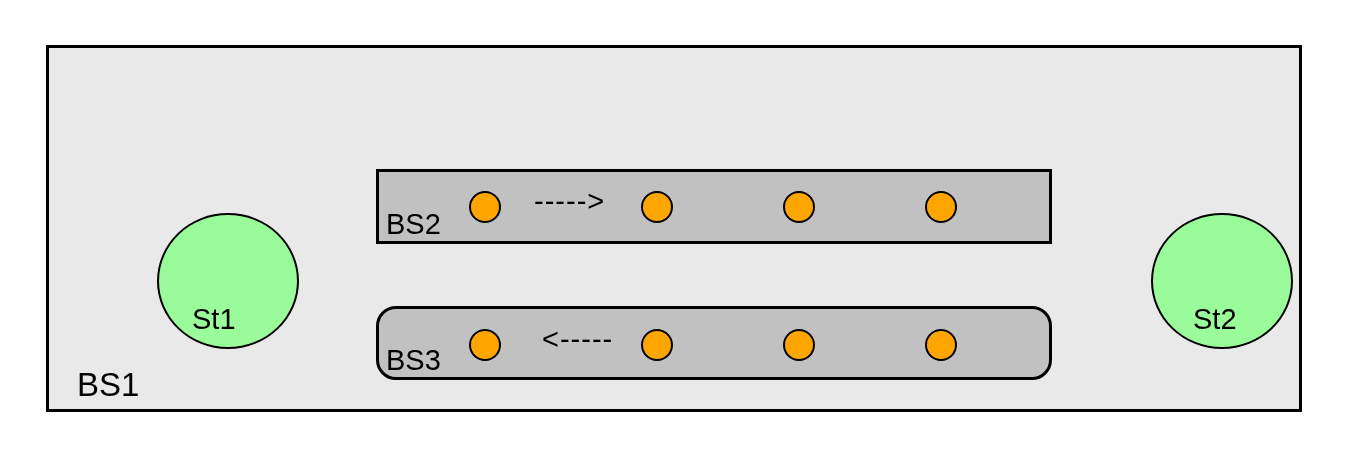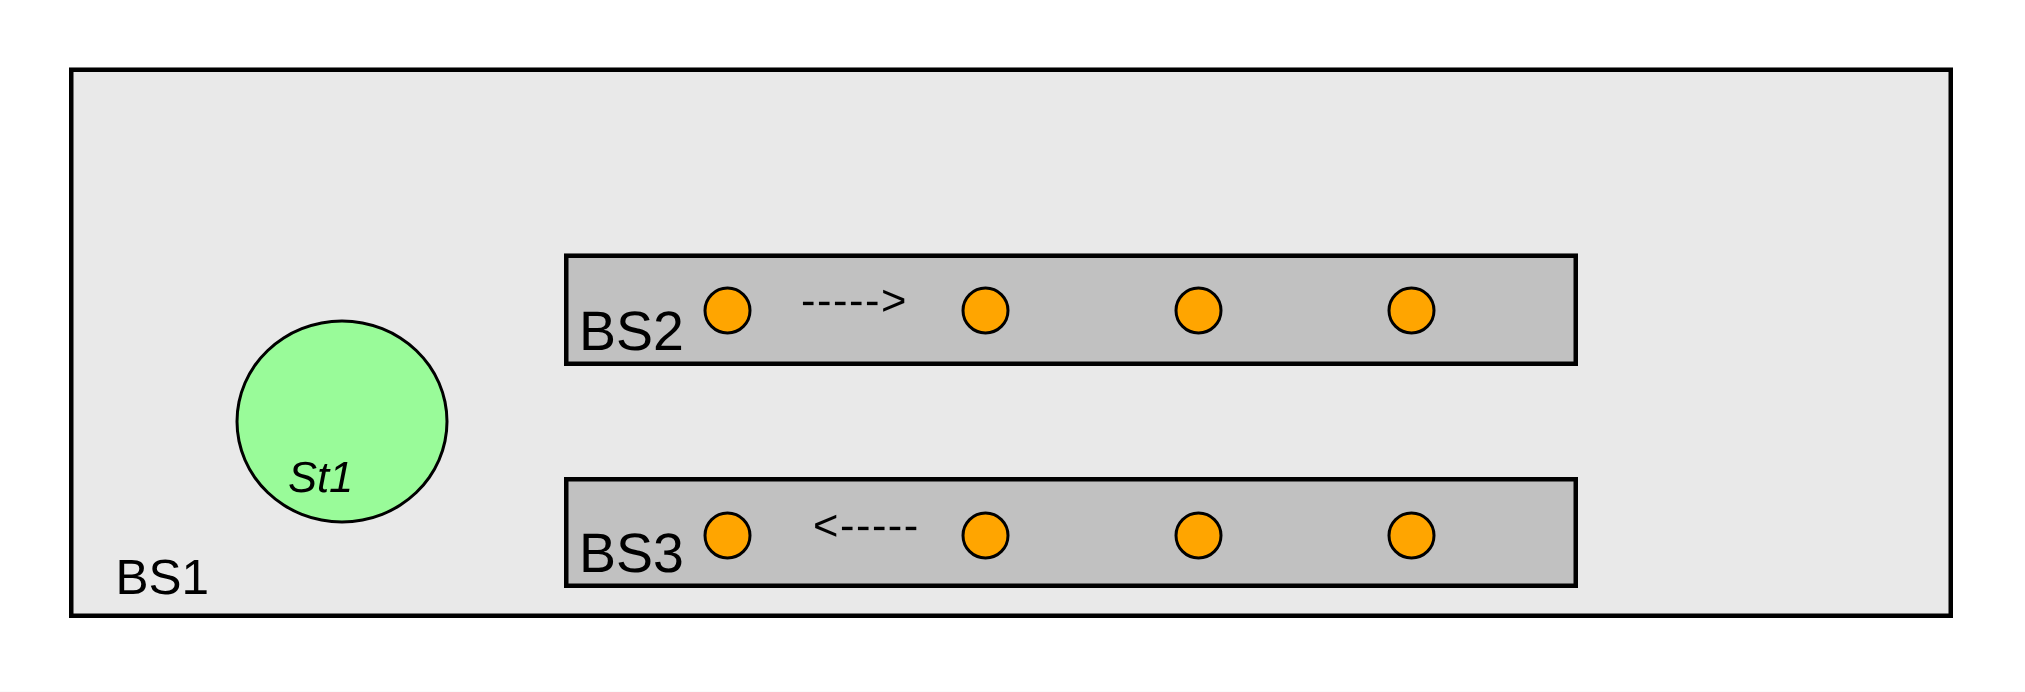--- a/index.html
+++ b/index.html
@@ -43,40 +43,39 @@
     border: 2px solid #000000;
     border-radius: 50%;
     box-sizing: border-box;
   }
   .station.st1 { left: 108px; top: 165px; }
   .station.st2 { left: 1102px; top: 165px; }
   .station-label {
     position: absolute;
     font-size: 29px;
     line-height: 1;
-    font-style: italic;
   }
   .st1 .station-label { left: 33px; top: 90px; }
   .st2 .station-label { left: 40px; top: 90px; }
   
   .bus {
     position: absolute;
     left: 327px;
     width: 676px;
     background: #c1c1c1;
     border: 3px solid #000000;
     box-sizing: border-box;
   }
   .bus.bs2 { top: 121px; height: 75px; }
-  .bus.bs3 { top: 270px; height: 74px; }
+  .bus.bs3 { top: 258px; height: 74px; border-radius: 20px; }
   .bus-label {
     position: absolute;
     left: 7px;
     bottom: 2px;
-    font-size: 37px;
+    font-size: 29px;
     line-height: 1;
   }
   
   .node {
     position: absolute;
     width: 32px;
     height: 32px;
     background: #ffa500;
     border: 2px solid #000000;
     border-radius: 50%;
@@ -105,20 +104,23 @@
 <div class="canvas">
 
   <div class="region">
 
     <span class="region-label">BS1</span>
 
     <div class="station st1">
       <span class="station-label">St1</span>
     </div>
 
+    <div class="station st2">
+      <span class="station-label">St2</span>
+    </div>
 
     <div class="bus bs2">
       <span class="bus-label">BS2</span>
       <span class="node n1"></span>
       <span class="arrow">-----&gt;</span>
       <span class="node n2"></span>
       <span class="node n3"></span>
       <span class="node n4"></span>
     </div>
 

